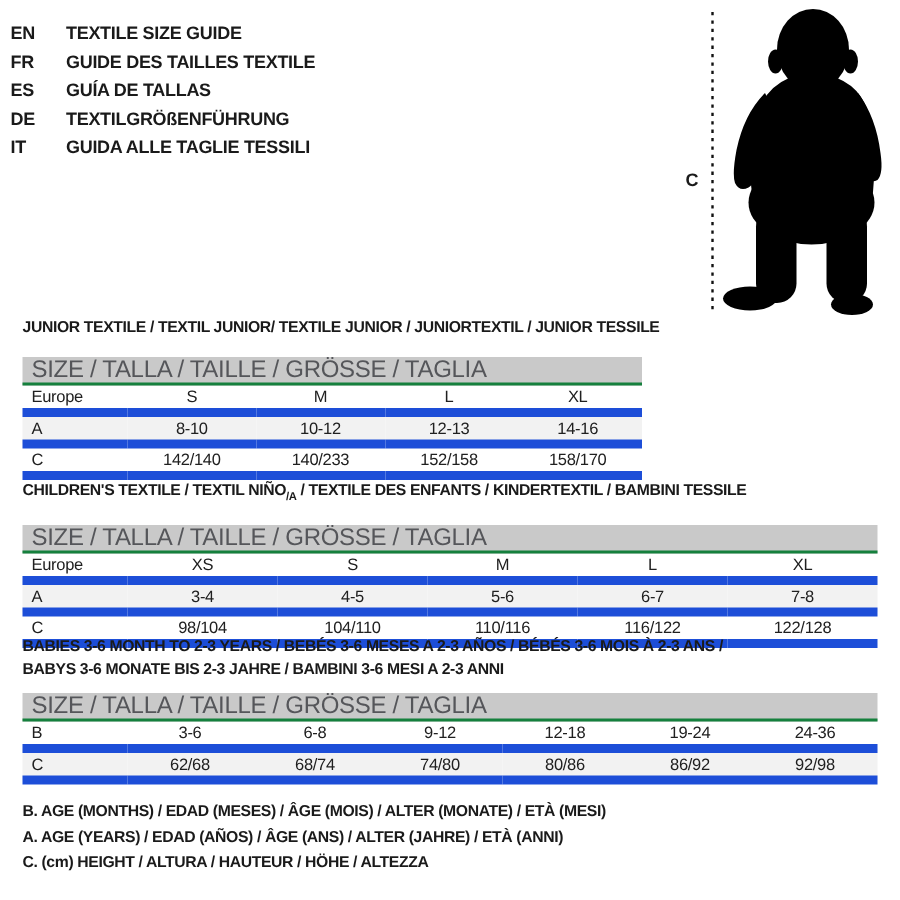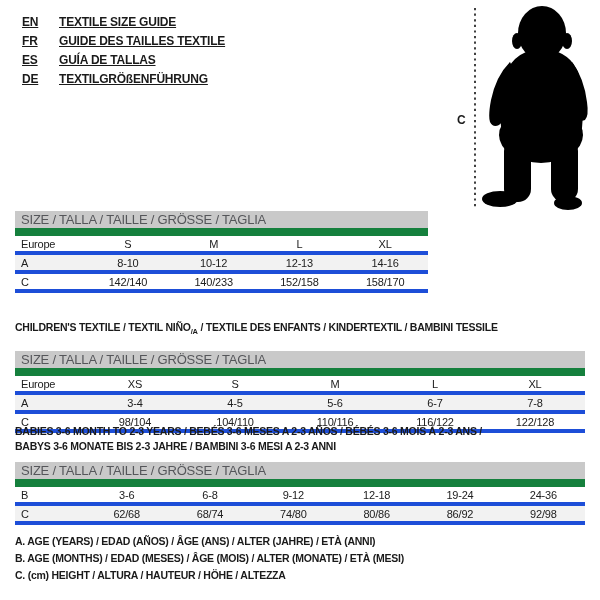--- a/index.html
+++ b/index.html
@@ -1,40 +1,40 @@
 <!DOCTYPE html>
 <html><head>
 <meta charset="utf-8">
 <style>
   html,body{margin:0;padding:0;}
   body{
     width:600px;height:600px;position:relative;background:#ffffff;
     font-family:"Liberation Sans", sans-serif;color:#1a1a1a;overflow:hidden;
   }
   
-  .lang-block{position:absolute;left:22px;top:13px;text-decoration:underline;}
+  .lang-block{position:absolute;left:7px;top:13px;}
   .lang-row{display:flex;line-height:19px;font-weight:bold;font-size:12px;letter-spacing:-0.2px;}
   .lang-code{width:37px;flex:0 0 37px;}
   
   .figure-wrap{position:absolute;left:440px;top:0;width:160px;height:215px;}
   .figure-wrap svg{display:block;width:160px;height:215px;}
   
   .section{position:absolute;left:15px;}
   #section-0{top:211px;width:413px;}
   #section-1{top:320px;width:570px;}
   #section-2{top:424px;width:570px;}
   .section-title{font-weight:bold;font-size:10.5px;letter-spacing:-0.25px;line-height:15px;margin:0 0 12px 0;white-space:nowrap;}
   #section-2 .section-title{margin-bottom:8px;}
   .section-title sub{font-size:7.5px;}
   .size-bar{
-    background:#c9c9c9;color:#55565a;font-size:13px;letter-spacing:-0.2px;
-    height:17px;line-height:17px;padding-left:6px;border-bottom:8px solid #15803d;
+    background:#c9c9c9;color:#55565a;font-size:16px;letter-spacing:-0.2px;
+    height:17px;line-height:17px;padding-left:6px;border-bottom:2px solid #15803d;
   }
   table{width:100%;border-collapse:collapse;table-layout:fixed;font-size:11px;letter-spacing:-0.2px;}
-  td{height:15px;padding:0;text-align:center;border-bottom:4px solid #1d4ed8;color:#202020;}
+  td{height:15px;padding:0;text-align:center;border-bottom:6px solid #1d4ed8;color:#202020;}
   td.label{text-align:left;padding-left:6px;}
   tbody tr:nth-child(even){background:#f2f2f2;}
   
   .legend-block{position:absolute;left:15px;top:533px;}
   .legend-line{font-weight:bold;font-size:10.5px;letter-spacing:-0.25px;line-height:17px;white-space:nowrap;}
 </style>
 </head>
 <body>
 
 <div class="lang-block">
@@ -46,20 +46,24 @@
       <span class="lang-code">FR</span>
       <span>GUIDE DES TAILLES TEXTILE</span>
     </div>
     <div class="lang-row">
       <span class="lang-code">ES</span>
       <span>GUÍA DE TALLAS</span>
     </div>
     <div class="lang-row">
       <span class="lang-code">DE</span>
       <span>TEXTILGRÖßENFÜHRUNG</span>
+    </div>
+    <div class="lang-row">
+      <span class="lang-code">IT</span>
+      <span>GUIDA ALLE TAGLIE TESSILI</span>
     </div>
   </div>
 
 <div class="figure-wrap">
   <svg viewBox="0 0 160 215" xmlns="http://www.w3.org/2000/svg">
     <line x1="35" y1="8" x2="35" y2="208" stroke="#111111" stroke-width="1.6" stroke-dasharray="2.2,3.4"></line>
     <text x="17" y="124" font-size="12" font-weight="bold" fill="#1a1a1a" font-family="Liberation Sans, sans-serif">C</text>
     <g fill="#000000">
       <ellipse cx="102" cy="33" rx="24" ry="27"></ellipse>
       <ellipse cx="77" cy="41" rx="5" ry="8"></ellipse>
@@ -70,20 +74,21 @@
       <rect x="111" y="138" width="27" height="64" rx="13"></rect>
       <ellipse cx="60" cy="199" rx="18" ry="8"></ellipse>
       <ellipse cx="128" cy="203" rx="14" ry="7"></ellipse>
       <path d="M70,62 Q56,76 51,100 Q48,116 50,122 Q53,128 59,125 Q64,122 65,110 Q68,88 76,74 Z"></path>
       <path d="M132,62 Q144,78 147,102 Q149,116 145,120 Q139,123 136,115 Q132,92 126,74 Z"></path>
     </g>
   </svg>
 </div>
 
 <div class="section" id="section-0">
+  <div class="section-title">JUNIOR TEXTILE / TEXTIL JUNIOR/ TEXTILE JUNIOR / JUNIORTEXTIL / JUNIOR TESSILE</div>
   <div class="size-bar">SIZE / TALLA / TAILLE / GRÖSSE / TAGLIA</div>
   <table>
       <colgroup>
         <col style="width: 70px;">
         <col>
         <col>
         <col>
         <col>
       </colgroup>
       <tbody>
@@ -186,16 +191,16 @@
           <td>74/80</td>
           <td>80/86</td>
           <td>86/92</td>
           <td>92/98</td>
         </tr>
       </tbody>
     </table>
 </div>
 
 <div class="legend-block">
+  <div class="legend-line">B. AGE (MONTHS) / EDAD (MESES) / ÂGE (MOIS) / ALTER (MONATE) / ETÀ (MESI)</div>
   <div class="legend-line">A. AGE (YEARS) / EDAD (AÑOS) / ÂGE (ANS) / ALTER (JAHRE) / ETÀ (ANNI)</div>
-  <div class="legend-line">B. AGE (MONTHS) / EDAD (MESES) / ÂGE (MOIS) / ALTER (MONATE) / ETÀ (MESI)</div>
   <div class="legend-line">C. (cm) HEIGHT / ALTURA / HAUTEUR / HÖHE / ALTEZZA</div>
 </div>
 
 </body></html>

